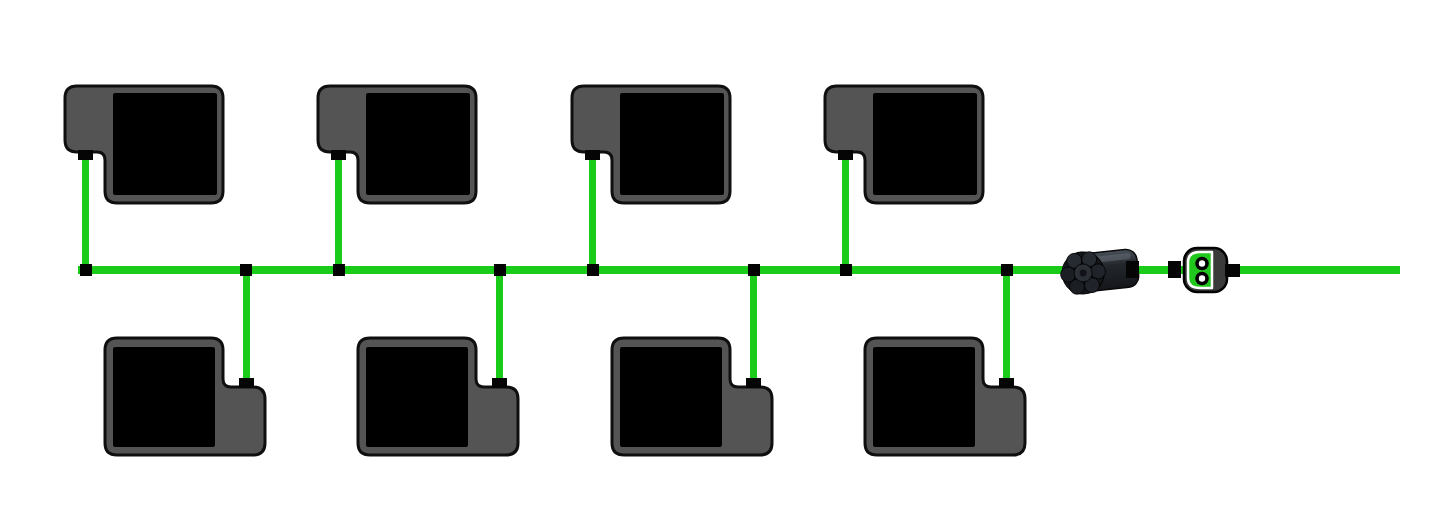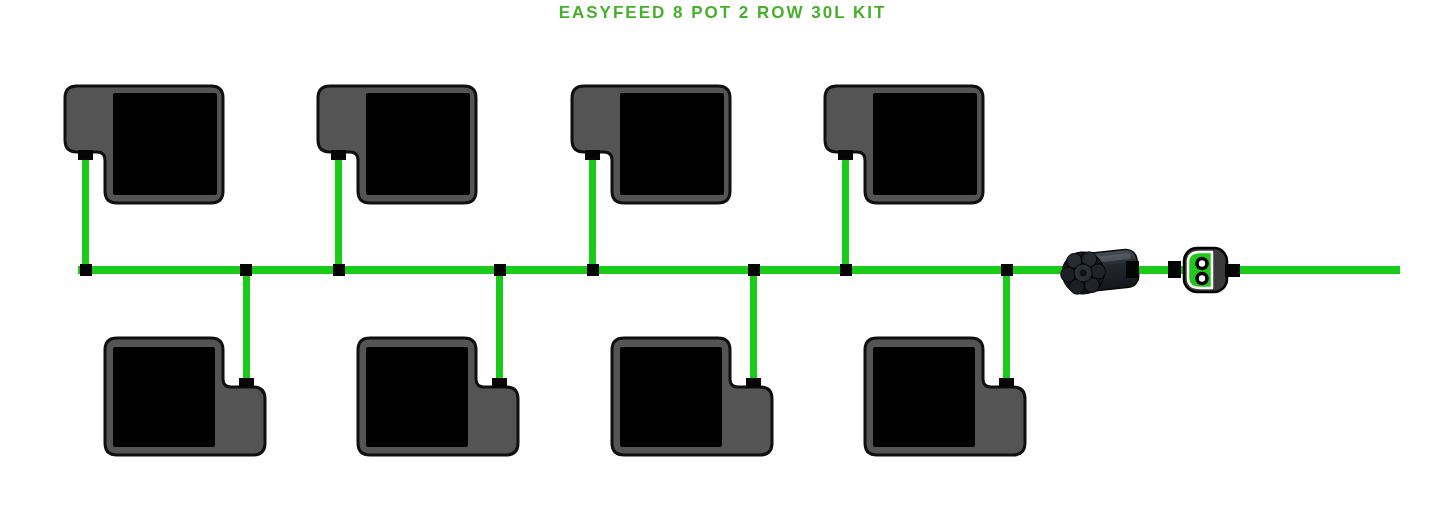--- a/index.html
+++ b/index.html
@@ -38,21 +38,20 @@
   .valve-shell{fill:var(--valve-body-dark);stroke:#000;stroke-width:2.5;}
   .valve-face{fill:var(--valve-face-green);stroke:#ffffff;stroke-width:2.5;stroke-linejoin:round;}
   .port-ring{fill:#000;}
   .port-center{fill:#fff;}
 </style>
 </head>
 <body>
 
 <div class="stage">
 
-  <div class="diagram-title">EASYFEED 8 POT 2 ROW 30L KIT</div>
 
   <svg width="1445" height="524" viewBox="0 0 1445 524">
 
     <defs>
       <linearGradient id="pumpGrad" x1="0" y1="0" x2="0" y2="1">
         <stop offset="0%" stop-color="#4a515a"></stop>
         <stop offset="38%" stop-color="#23272c"></stop>
         <stop offset="100%" stop-color="#14161a"></stop>
       </linearGradient>
 

